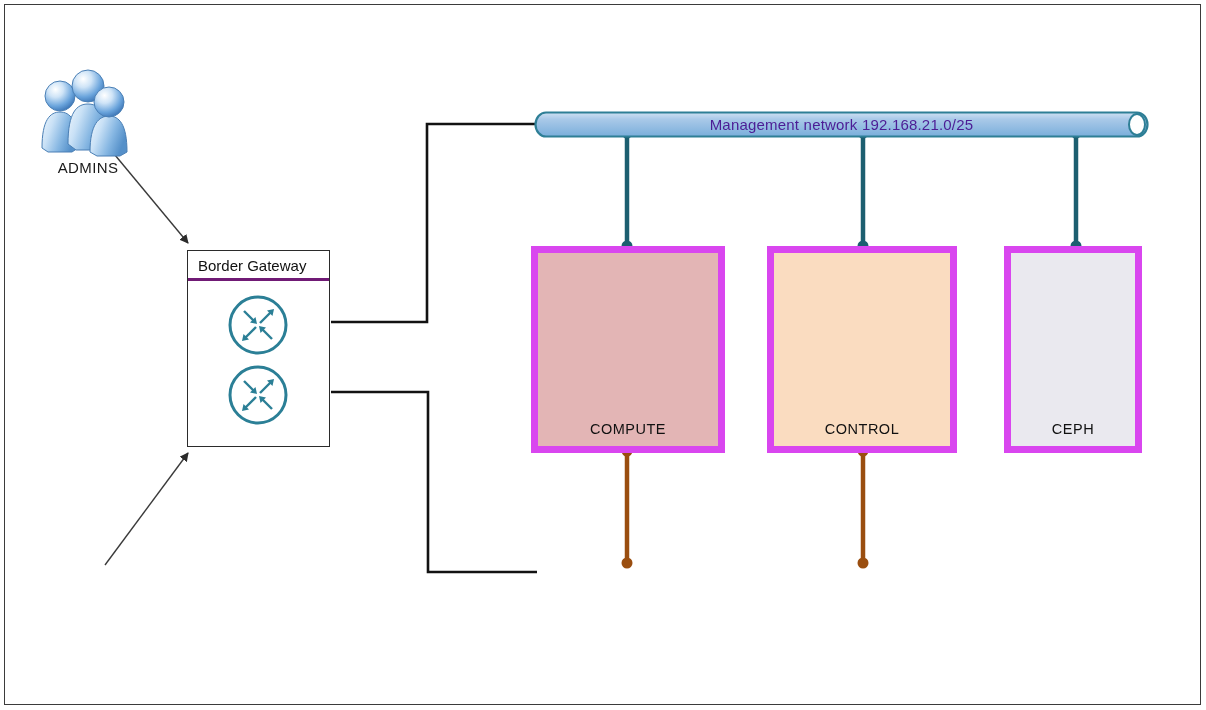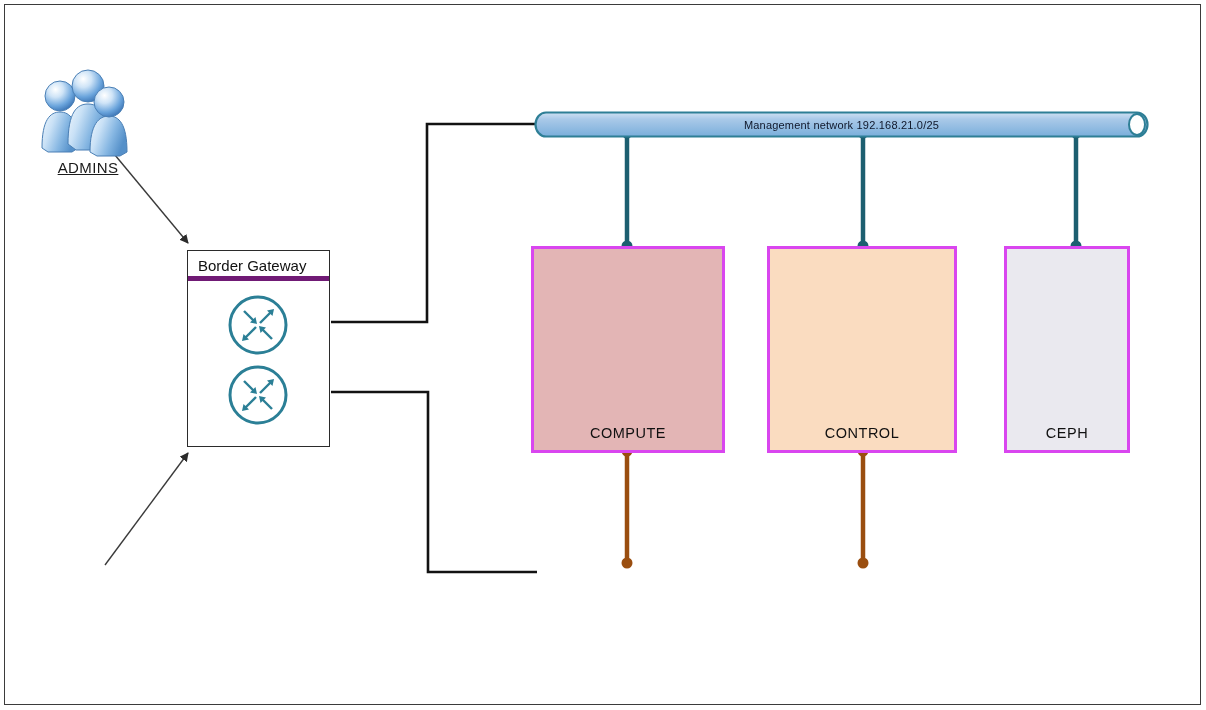--- a/index.html
+++ b/index.html
@@ -48,38 +48,37 @@
     width: 120px;
     height: 95px;
     display: block;
   }
   .actor .caption {
     font-size: 15px;
     color: #1a1a1a;
     letter-spacing: .4px;
     margin-top: 2px;
     white-space: nowrap;
-    text-decoration: underline;
   }
 
   
   #gateway {
     position: absolute;
     left: 187px;
     top: 250px;
     width: 143px;
     height: 197px;
     border: 1px solid #2b2b2b;
     background: #ffffff;
     box-sizing: border-box;
   }
   #gateway-title {
     height: 30px;
     line-height: 30px;
-    border-bottom: 5px solid #701a75;
+    border-bottom: 3px solid #701a75;
     font-size: 15px;
     color: #111111;
     padding-left: 10px;
     box-sizing: border-box;
     white-space: nowrap;
   }
   #gateway-body {
     position: relative;
     height: 165px;
   }
@@ -89,21 +88,21 @@
     width: 62px;
     height: 62px;
   }
   #router-1 { top: 13px; }
   #router-2 { top: 83px; }
 
   
   .node-box {
     position: absolute;
     box-sizing: border-box;
-    border: 3px solid #d946ef;
+    border: 7px solid #d946ef;
   }
   .node-box .node-label {
     position: absolute;
     left: 0;
     right: 0;
     bottom: 9px;
     text-align: center;
     font-size: 14.5px;
     color: #111111;
     letter-spacing: .5px;
@@ -114,22 +113,22 @@
   .netbar {
     position: absolute;
     box-sizing: border-box;
   }
   .netbar .netbar-label {
     position: absolute;
     left: 0; right: 0; top: 0; bottom: 0;
     display: flex;
     align-items: center;
     justify-content: center;
-    font-size: 11px;
-    color: #0f172a;
+    font-size: 15px;
+    color: #4c1d95;
     letter-spacing: .2px;
     white-space: nowrap;
     pointer-events: none;
   }
 </style>
 </head>
 <body>
 
 <div id="canvas">
 
@@ -260,21 +259,21 @@
   </div>
 
   <div class="node-box" id="node-compute" style="left:531px; top:246px; width:194px; height:207px; background:#e3b5b5;">
     <div class="node-label">COMPUTE</div>
   </div>
 
   <div class="node-box" id="node-control" style="left:767px; top:246px; width:190px; height:207px; background:#fadcc0;padding-left:29px;">
     <div class="node-label">CONTROL</div>
   </div>
 
-  <div class="node-box" id="node-ceph" style="left:1004px; top:246px; width:126px; height:207px; background:#eae9ef;">
+  <div class="node-box" id="node-ceph" style="left:1004px; top:246px; width:138px; height:207px; background:#eae9ef;">
     <div class="node-label">CEPH</div>
   </div>
 
   <div class="netbar" id="net-management" style="left:534px; top:111px; width:615px; height:27px;">
     <svg width="615" height="27" viewBox="0 0 615 27" xmlns="http://www.w3.org/2000/svg">
       <path d="M12 1.5 L603 1.5 A10.5 12 0 0 1 603 25.5 L12 25.5 A10.5 12 0 0 1 12 1.5 Z" fill="url(#mgmtGrad)" stroke="#2e7f96" stroke-width="2.2"></path>
       <ellipse cx="603" cy="13.5" rx="8" ry="10.5" fill="#ffffff" stroke="#2e7f96" stroke-width="2"></ellipse>
     </svg>
     <div class="netbar-label">Management network 192.168.21.0/25</div>
   </div>

